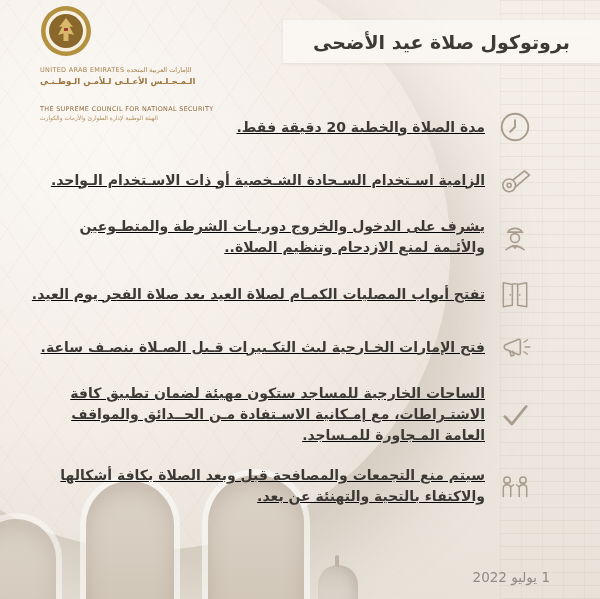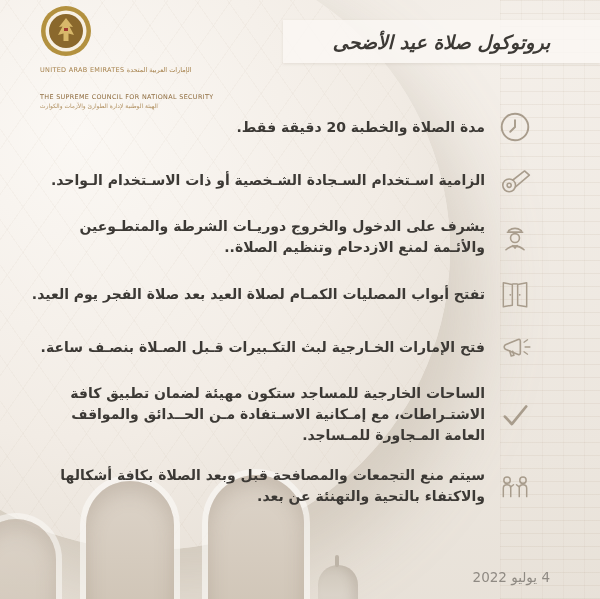--- a/index.html
+++ b/index.html
@@ -53,31 +53,30 @@
   .logo{position:absolute;top:5px;left:40px;width:168px;text-align:left;}
   .logo svg{width:52px;height:52px;display:inline-block;}
   .logo-l1{font-size:6.5px;color:#a5804a;margin-top:5px;letter-spacing:.3px;white-space:nowrap;}
   .logo-l2{font-size:8.5px;color:#9c7440;font-weight:bold;margin-top:2px;direction:rtl;white-space:nowrap;}
   .logo-l3{font-size:6.4px;color:#8d6a3c;margin-top:19px;letter-spacing:.35px;white-space:nowrap;}
   .logo-l4{font-size:5.9px;color:#b08f5e;margin-top:2px;direction:rtl;white-space:nowrap;}
   .title-band{
     position:absolute;top:20px;left:283px;right:0;height:43px;
     background:var(--band-bg);display:flex;align-items:center;justify-content:center;
     box-shadow:0 1px 3px rgba(150,135,115,.18);
-    font-style:italic;
   }
   .title-band h1{
     font-size:19px;font-weight:bold;color:var(--title-text);direction:rtl;white-space:nowrap;
   }
   
   .items{
     position:absolute;top:110px;left:28px;right:68px;
     display:flex;flex-direction:column;gap:19px;direction:rtl;
   }
-  .item{display:flex;align-items:center;gap:13px;}
+  .item{display:flex;align-items:center;gap:13px;text-decoration:underline;}
   .icon{flex:0 0 34px;width:34px;height:34px;color:var(--icon);}
   .icon svg{width:100%;height:100%;display:block;}
   .icon .mask-body{fill:var(--mask-fill);}
   .item p{
     flex:1;margin:0;text-align:right;direction:rtl;
     font-size:14px;font-weight:bold;line-height:1.5;color:var(--body-text);
   }
   
   .date{
     position:absolute;right:50px;bottom:14px;font-size:13.5px;
@@ -98,20 +97,21 @@
 
   <div class="logo">
     <svg viewBox="0 0 52 52">
       <circle cx="26" cy="26" r="25" fill="#b3913f"></circle>
       <circle cx="26" cy="26" r="20.5" fill="#f7f0e3"></circle>
       <circle cx="26" cy="26" r="17" fill="#8a682c"></circle>
       <path d="M26 13 L33 22 L29.5 21.5 L34 30 L28.5 28.5 L28.5 36 L23.5 36 L23.5 28.5 L18 30 L22.5 21.5 L19 22 Z" fill="#d8b86a"></path>
       <rect x="24" y="23" width="4" height="3" fill="#a23b32"></rect>
     </svg>
     <div class="logo-l1">UNITED ARAB EMIRATES الإمارات العربية المتحدة</div>
+    <div class="logo-l2">الـمـجـلـس الأعـلـى لـلأمـن الـوطـنـي</div>
     <div class="logo-l3">THE SUPREME COUNCIL FOR NATIONAL SECURITY</div>
     <div class="logo-l4">الهيئة الوطنية لإدارة الطوارئ والأزمات والكوارث</div>
   </div>
 
   <div class="title-band">
     <h1>بروتوكول صلاة عيد الأضحى</h1>
   </div>
 
   <div class="items">
 
@@ -192,15 +192,15 @@
           <circle cx="23.5" cy="10.5" r="3"></circle>
           <path d="M20 26 V18 Q20 14.8 23.5 14.8 Q27 14.8 27 18 V26"></path>
           <path d="M20 16.8 L17.4 14.8"></path>
         </svg>
       </span>
       <p>سيتم منع التجمعات والمصافحة قبل وبعد الصلاة بكافة أشكالها والاكتفاء بالتحية والتهنئة عن بعد.</p>
     </div>
 
   </div>
 
-  <div class="date">4 يوليو 2022</div>
+  <div class="date">1 يوليو 2022</div>
 
 </div>
 
 </body></html>

